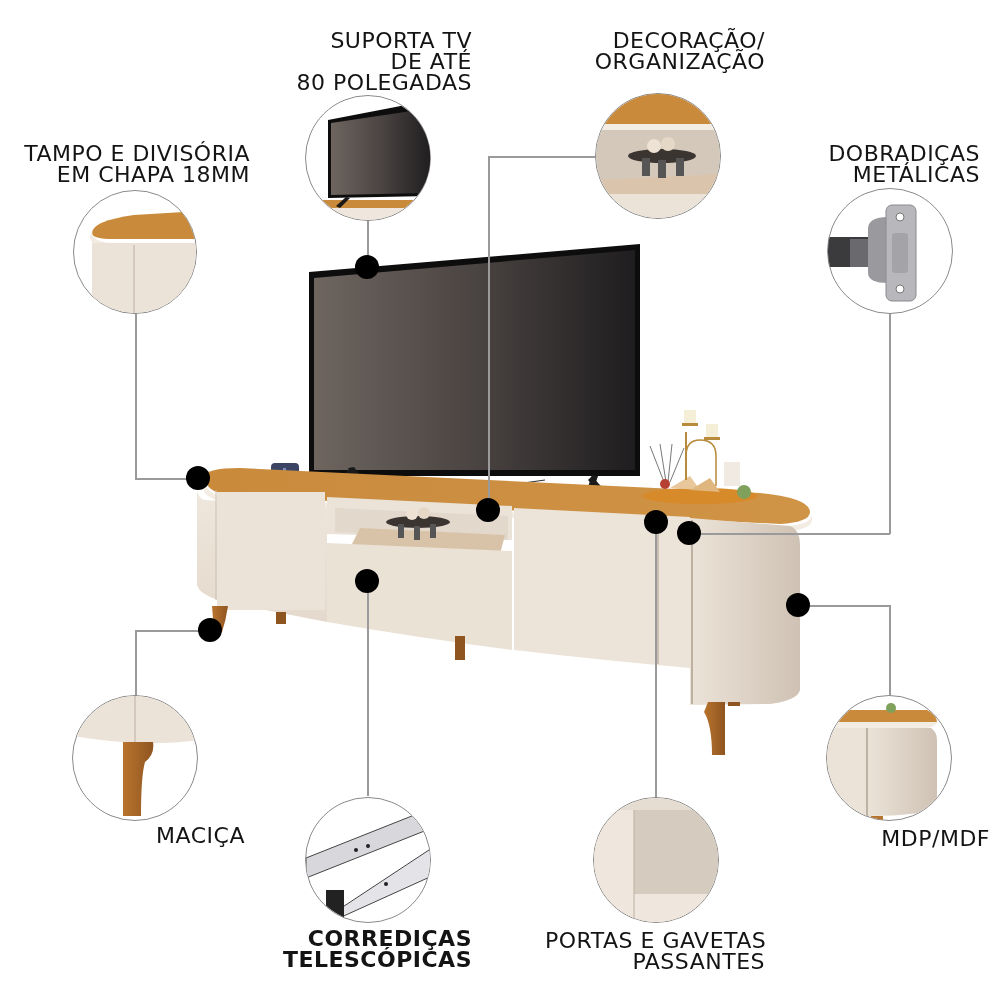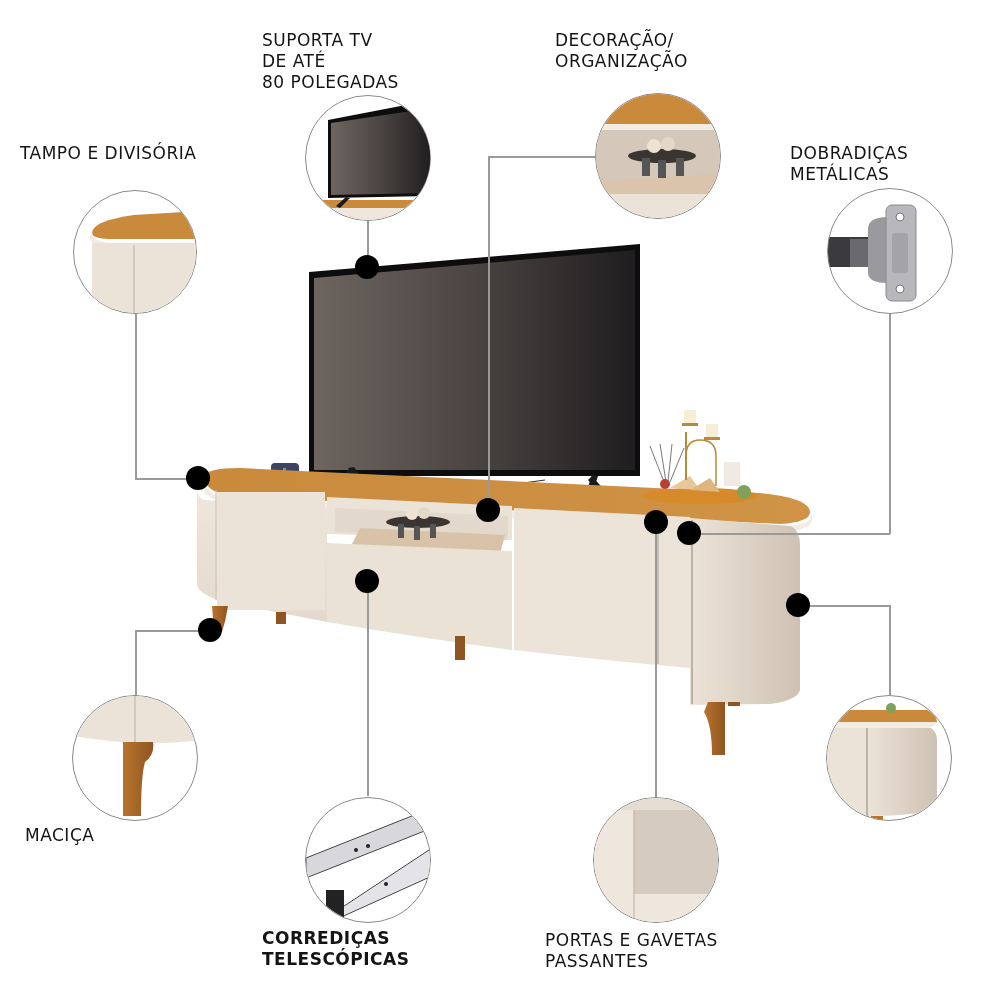--- a/index.html
+++ b/index.html
@@ -1,22 +1,22 @@
 <!DOCTYPE html>
 <html><head>
 <meta charset="utf-8">
 <style>
   * { box-sizing: border-box; margin: 0; padding: 0; }
   html, body { width: 1000px; height: 1000px; background: #ffffff; overflow: hidden; }
   body { position: relative; font-family: "DejaVu Sans", "Liberation Sans", sans-serif; color: #111; }
 
   .label {
     position: absolute;
-    text-align: left;
-    font-size: 17px;
+    text-align: right;
+    font-size: 22px;
     line-height: 21px;
     letter-spacing: 0.5px;
     color: #141414;
     font-weight: 400;
     white-space: nowrap;
   }
   .label span { display: block; }
 
   .circle {
     position: absolute;
@@ -168,20 +168,21 @@
 <div class="dot" style="left:367px;top:267px;"></div>
 <div class="dot" style="left:488px;top:510px;"></div>
 <div class="dot" style="left:656px;top:522px;"></div>
 <div class="dot" style="left:689px;top:533px;"></div>
 <div class="dot" style="left:367px;top:581px;"></div>
 <div class="dot" style="left:210px;top:630px;"></div>
 <div class="dot" style="left:798px;top:605px;"></div>
 
 <div class="label" style="left:20px;top:143px;width:230px;">
   <span>TAMPO E DIVISÓRIA</span>
+  <span>EM CHAPA 18MM</span>
 </div>
 <div class="circle" style="left:73px;top:190px;width:124px;height:124px;">
   <svg width="124" height="124">
     <path d="M18,42 Q18,30 60,24 L124,20 L124,48 L40,48 Q18,48 18,42 Z" fill="#c98a3c"></path>
     <path d="M18,40 Q18,52 40,52 L124,56 L124,62 L40,58 Q16,56 16,46 Z" fill="#f2ebe1"></path>
     <rect x="18" y="52" width="110" height="80" fill="#ece3d8"></rect>
     <line x1="60" y1="54" x2="60" y2="124" stroke="#bdaea0"></line>
   </svg>
 </div>
 
@@ -281,13 +282,14 @@
     <path d="M0,14 L100,14 Q110,18 110,26 L0,26 Z" fill="#c98a3c"></path>
     <path d="M0,26 L110,26 Q110,30 100,32 L0,32 Z" fill="#f3ece2"></path>
     <rect x="0" y="32" width="40" height="90" fill="#ece3d8"></rect>
     <path d="M40,32 L104,32 Q110,36 110,44 L110,110 Q100,120 40,120 Z" fill="url(#rightEnd)"></path>
     <line x1="40" y1="32" x2="40" y2="120" stroke="#8e8070"></line>
     <rect x="44" y="120" width="12" height="6" fill="#b8742e"></rect>
     <circle cx="64" cy="12" r="5" fill="#7fa15b"></circle>
   </svg>
 </div>
 <div class="label" style="left:790px;top:828px;width:200px;">
+  <span>MDP/MDF</span>
 </div>
 
 </body></html>

